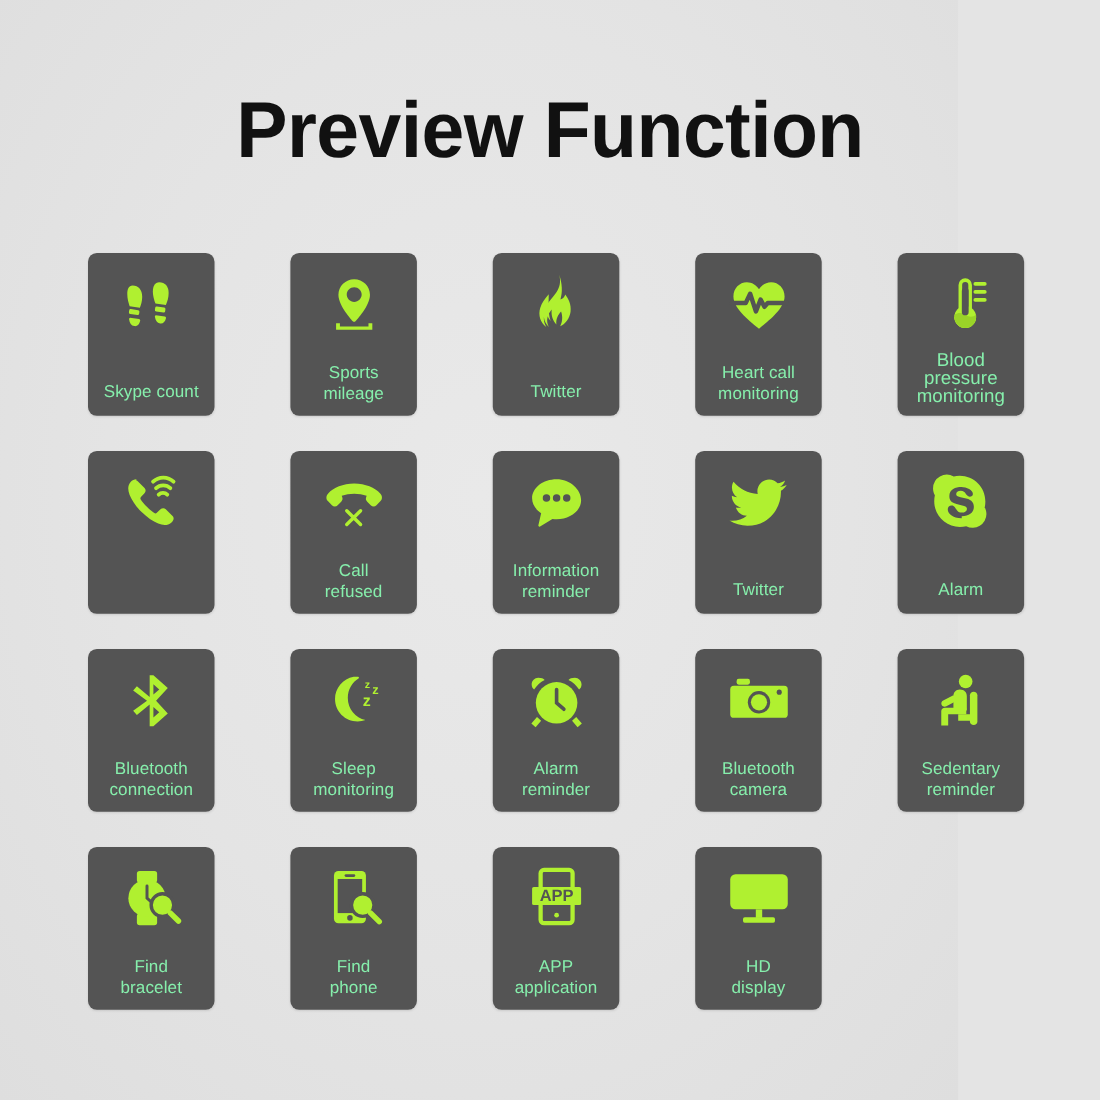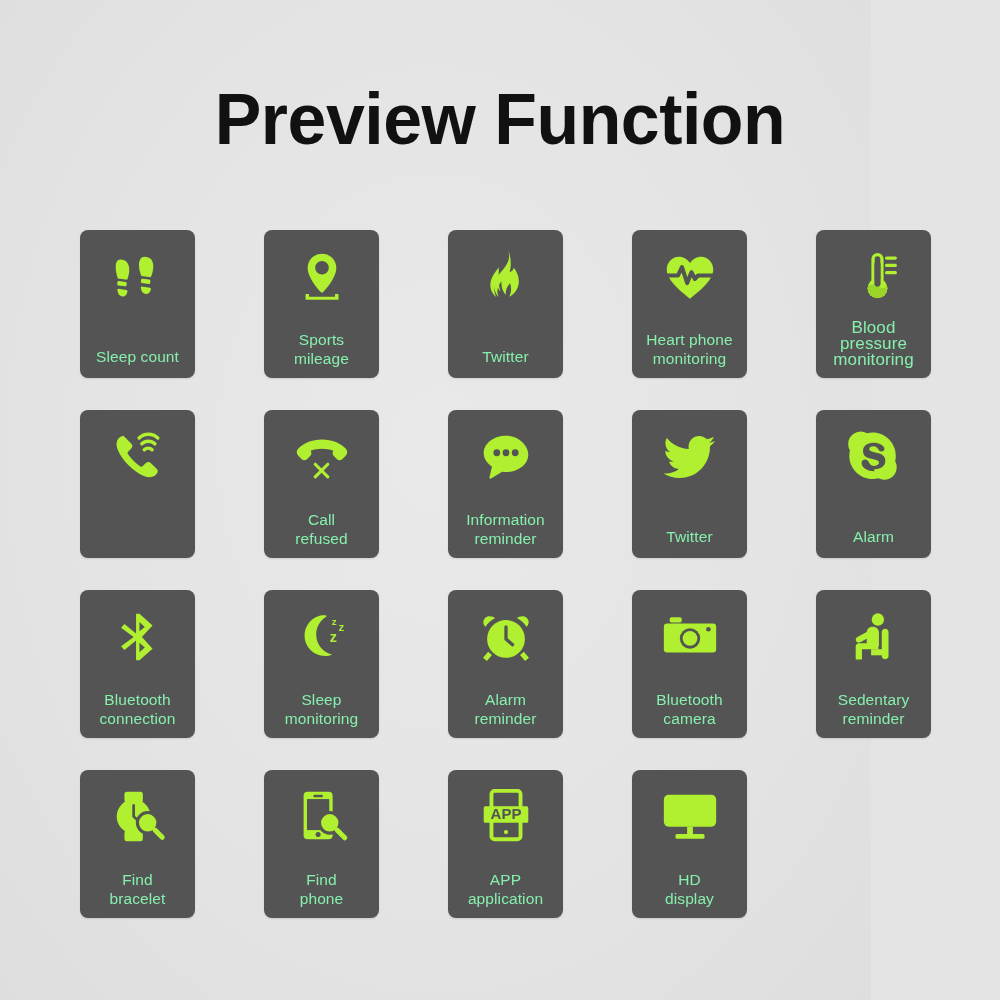--- a/index.html
+++ b/index.html
@@ -108,21 +108,21 @@
           <g fill="#b0f030">
             <path d="M14 14c5.5 0 9 4.2 9 10.5 0 4.3-1.2 7.6-2.2 10.4l-9.6-1.4C10.2 30 9 26.6 9 22.2 9 17.3 10.3 14 14 14z"></path>
             <rect x="10.6" y="36.6" width="9.7" height="4.6" rx="1.4" transform="rotate(8 15.4 38.9)"></rect>
             <path d="M11.6 44.2l8.4 1.2c.8.1 1.3.9 1.1 1.7-.8 3.4-2.6 5.4-5.5 5-2.9-.4-4.4-2.8-4.9-6.3-.1-.8.4-1.5 .9-1.6z"></path>
             <path d="M39 11c5.5 0 8.8 3.8 8.8 10 0 4.6-1.4 8.3-2.6 11.3l-9.8-1.4C34.3 27.8 33 24.1 33 19.6 33 14.5 35 11 39 11z"></path>
             <rect x="35" y="34.2" width="9.7" height="4.6" rx="1.4" transform="rotate(8 39.8 36.5)"></rect>
             <path d="M35.8 41.8l8.4 1.2c.8.1 1.3.9 1.1 1.7-.8 3.3-2.6 5.3-5.5 4.9-2.9-.4-4.4-2.8-4.9-6.2-.1-.8.4-1.5.9-1.6z"></path>
           </g>
         </svg>
       </div>
-      <div class="label one-line">Sleep count</div>
+      <div class="label one-line">Skype count</div>
     </div>
 
     <div class="card">
       <div class="icon">
         <svg viewBox="0 0 64 64">
           <g fill="#b0f030">
             <path d="M32 8c-8.2 0-14.8 6.5-14.8 14.6 0 10.6 13 24.3 13.5 24.9.7.7 1.8.7 2.5 0 .6-.6 13.6-14.3 13.6-24.9C46.8 14.5 40.2 8 32 8zm0 21.4c-3.9 0-7-3.1-7-6.9s3.1-6.9 7-6.9 7 3.1 7 6.9-3.1 6.9-7 6.9z"></path>
             <path d="M15 49.5h3.6v5.6H15zM45.4 49.5H49v5.6h-3.6zM15 52.4h34v3.1H15z"></path>
           </g>
         </svg>
@@ -145,21 +145,21 @@
 
     <div class="card">
       <div class="icon">
         <svg viewBox="0 0 64 64">
           <g fill="#b0f030">
             <path d="M32 54.5C25.5 48.8 8 36.4 8 24.2 8 16.9 13.6 11 20.6 11c4.7 0 8.9 2.6 11.4 6.6 2.5-4 6.7-6.6 11.4-6.6 7 0 12.6 5.9 12.6 13.2 0 12.2-17.5 24.6-24 30.3z"></path>
           </g>
           <path d="M6 30.5h13.5l4.2-8.8 5.4 16.6 4.4-11.2 3.6 6.9 3.1-3.5H58" fill="none" stroke="#545454" stroke-width="4.2" stroke-linejoin="round" stroke-linecap="round"></path>
         </svg>
       </div>
-      <div class="label">Heart phone
+      <div class="label">Heart call
 monitoring</div>
     </div>
 
     <div class="card">
       <div class="icon">
         <svg viewBox="0 0 64 64">
           <g fill="none" stroke="#b0f030" stroke-width="3.4" stroke-linecap="round">
             <path d="M31 38.5V13.5a4.6 4.6 0 0 1 9.2 0v25"></path>
             <path d="M45 12.5h9M45 20h9M45 27.5h9"></path>
           </g>

